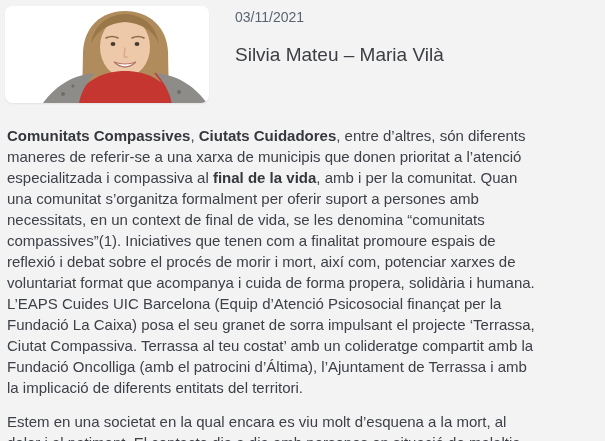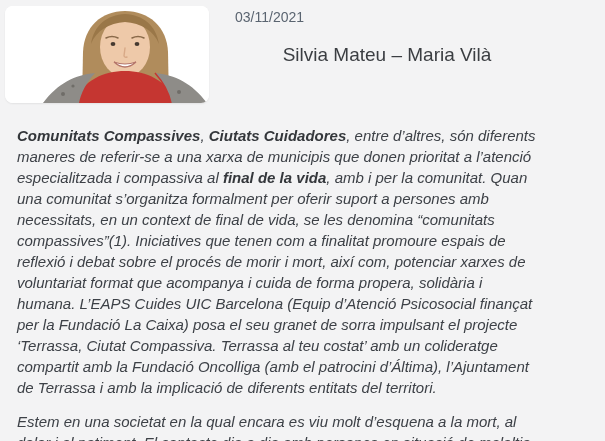--- a/index.html
+++ b/index.html
@@ -41,30 +41,29 @@
     font-size: 14px;
     color: #5a6470;
     margin-bottom: 17px;
   }
   .page-title, .page-subtitle {
     font-size: 19px;
     font-weight: 400;
     color: #3b3e42;
     line-height: 26px;
     margin: 0;
-    text-align: center;
   }
   .page-title { margin-bottom: 0px; }
   .article {
     padding: 7px 7px 0 5px;
     font-size: 15px;
     line-height: 21px;
     color: #3d4147;
   }
-  .article p { margin: 0 0 13px 12px; font-style: italic; }
+  .article p { margin: 0 0 13px 2px; }
   .article b { font-weight: 700; color: #34373b; }
 </style>
 </head>
 <body>
 
 <div class="page">
 
   <div class="header">
 
     <div class="photo-card">

